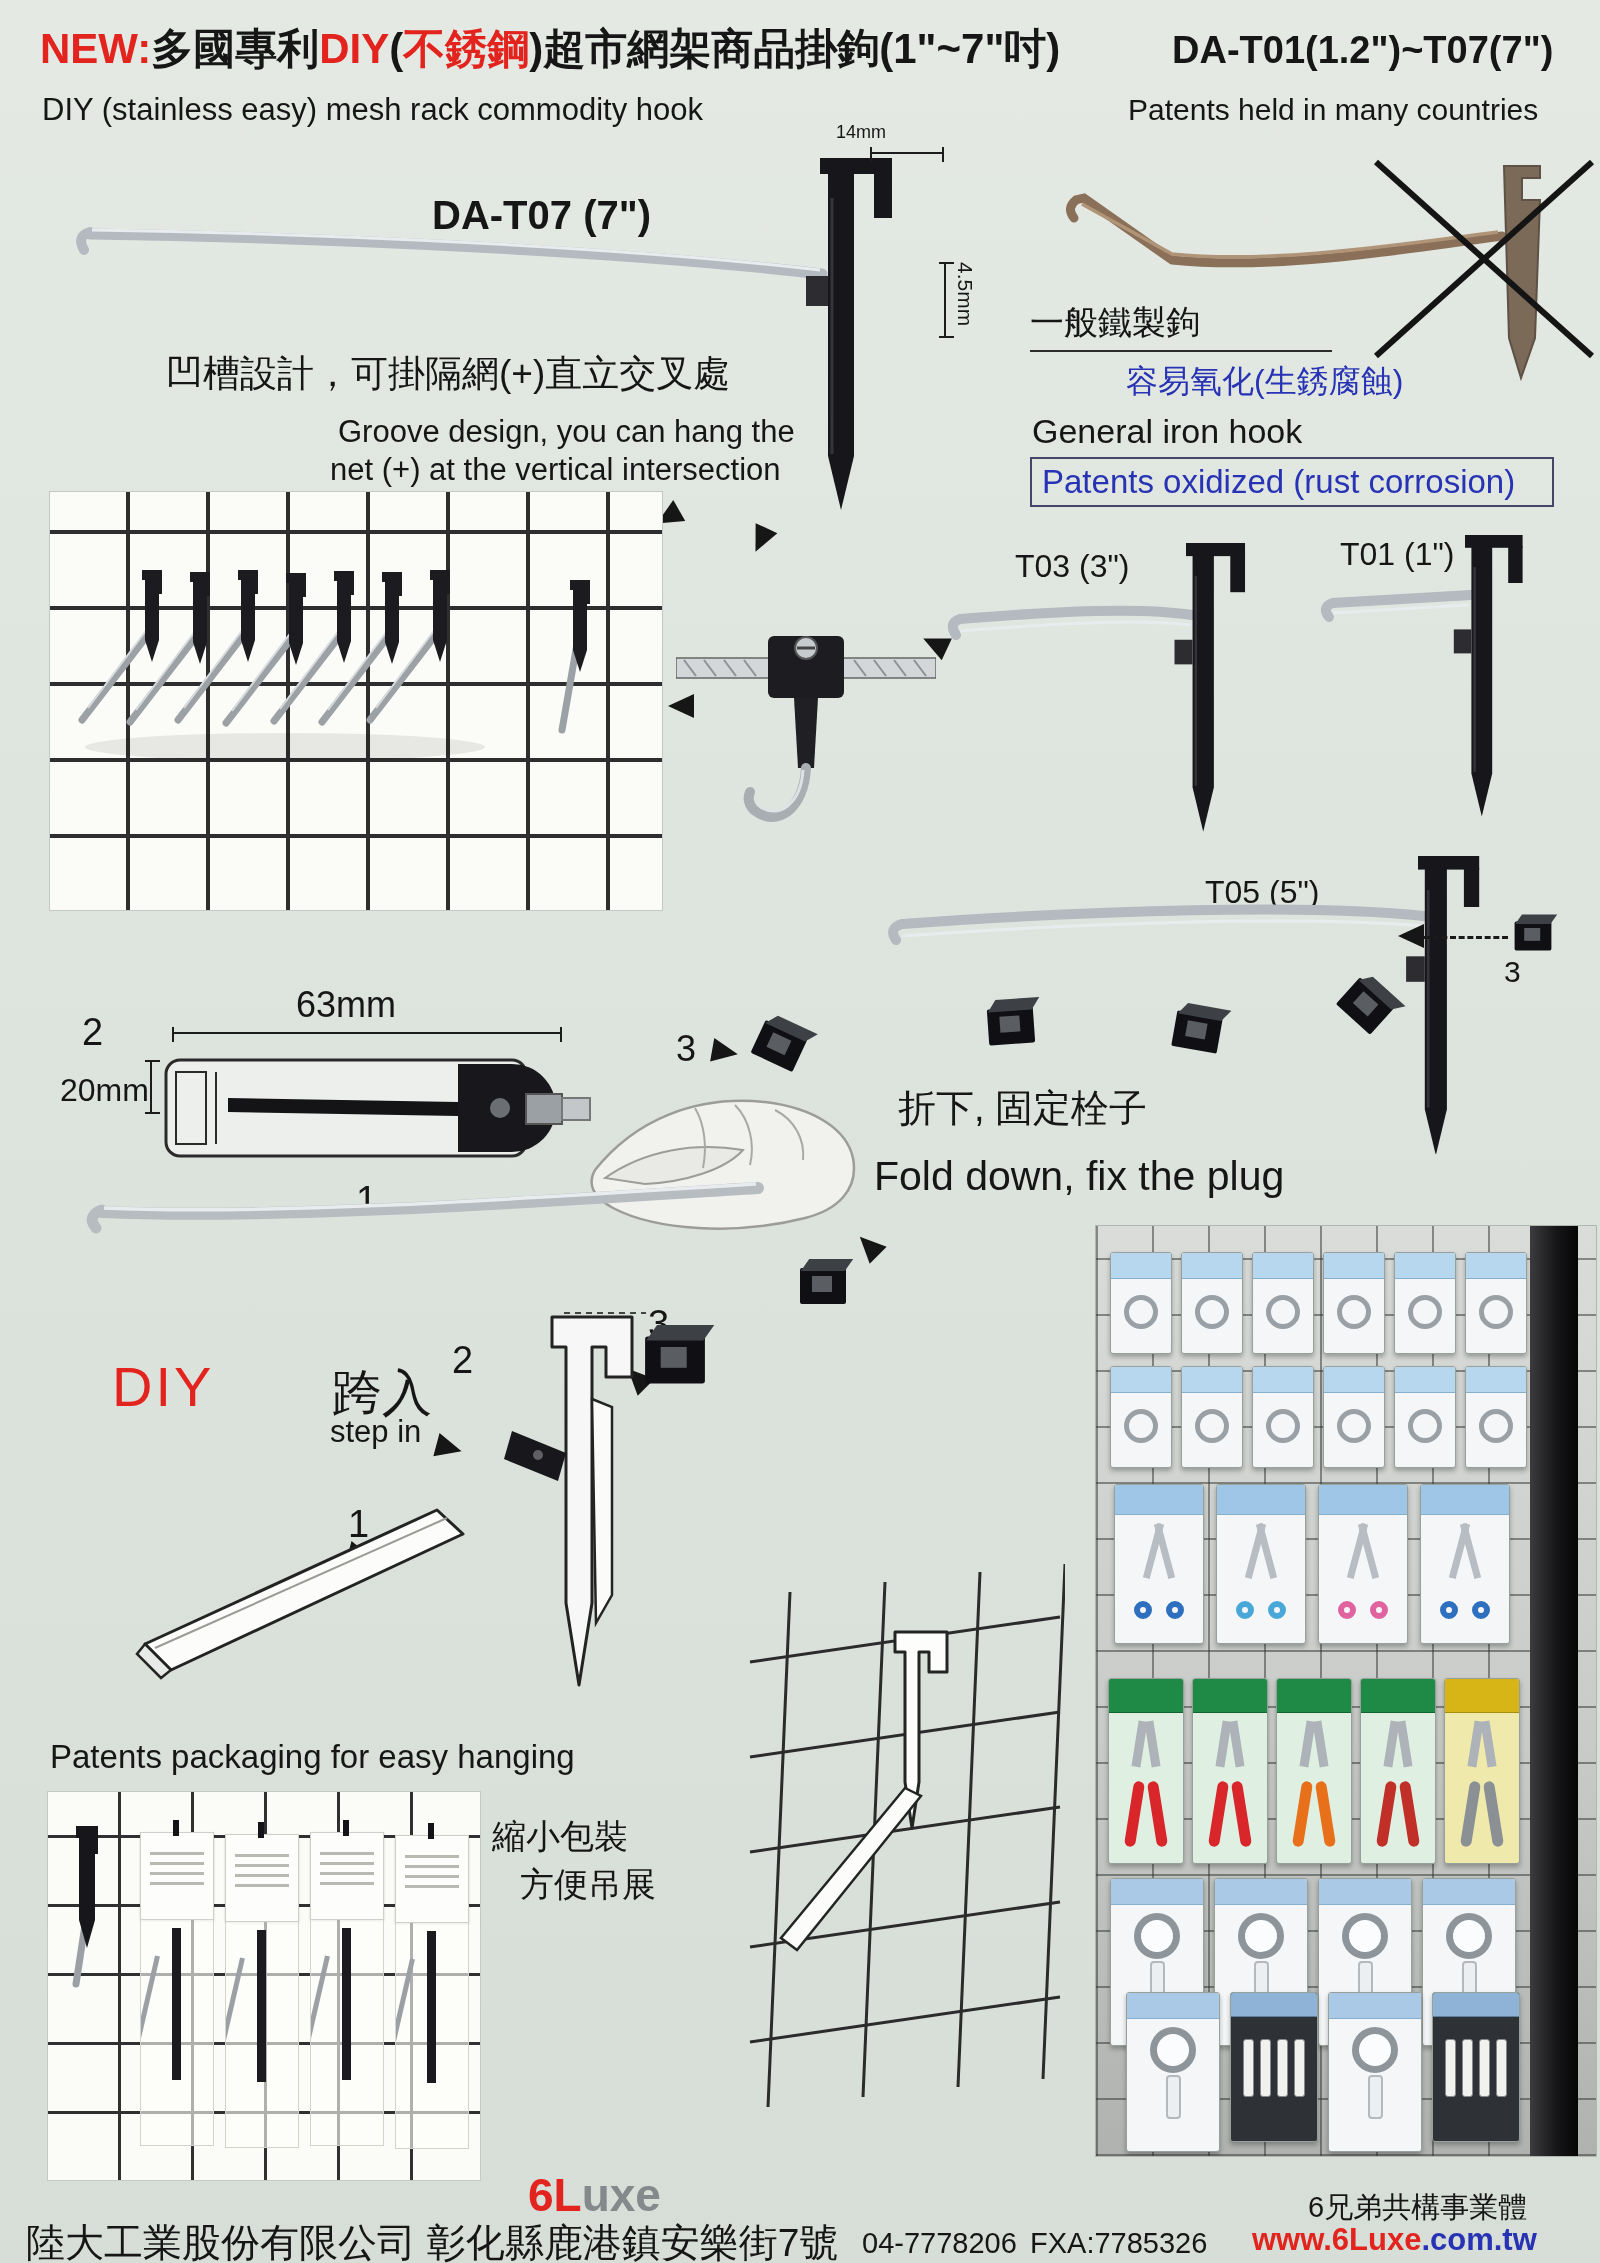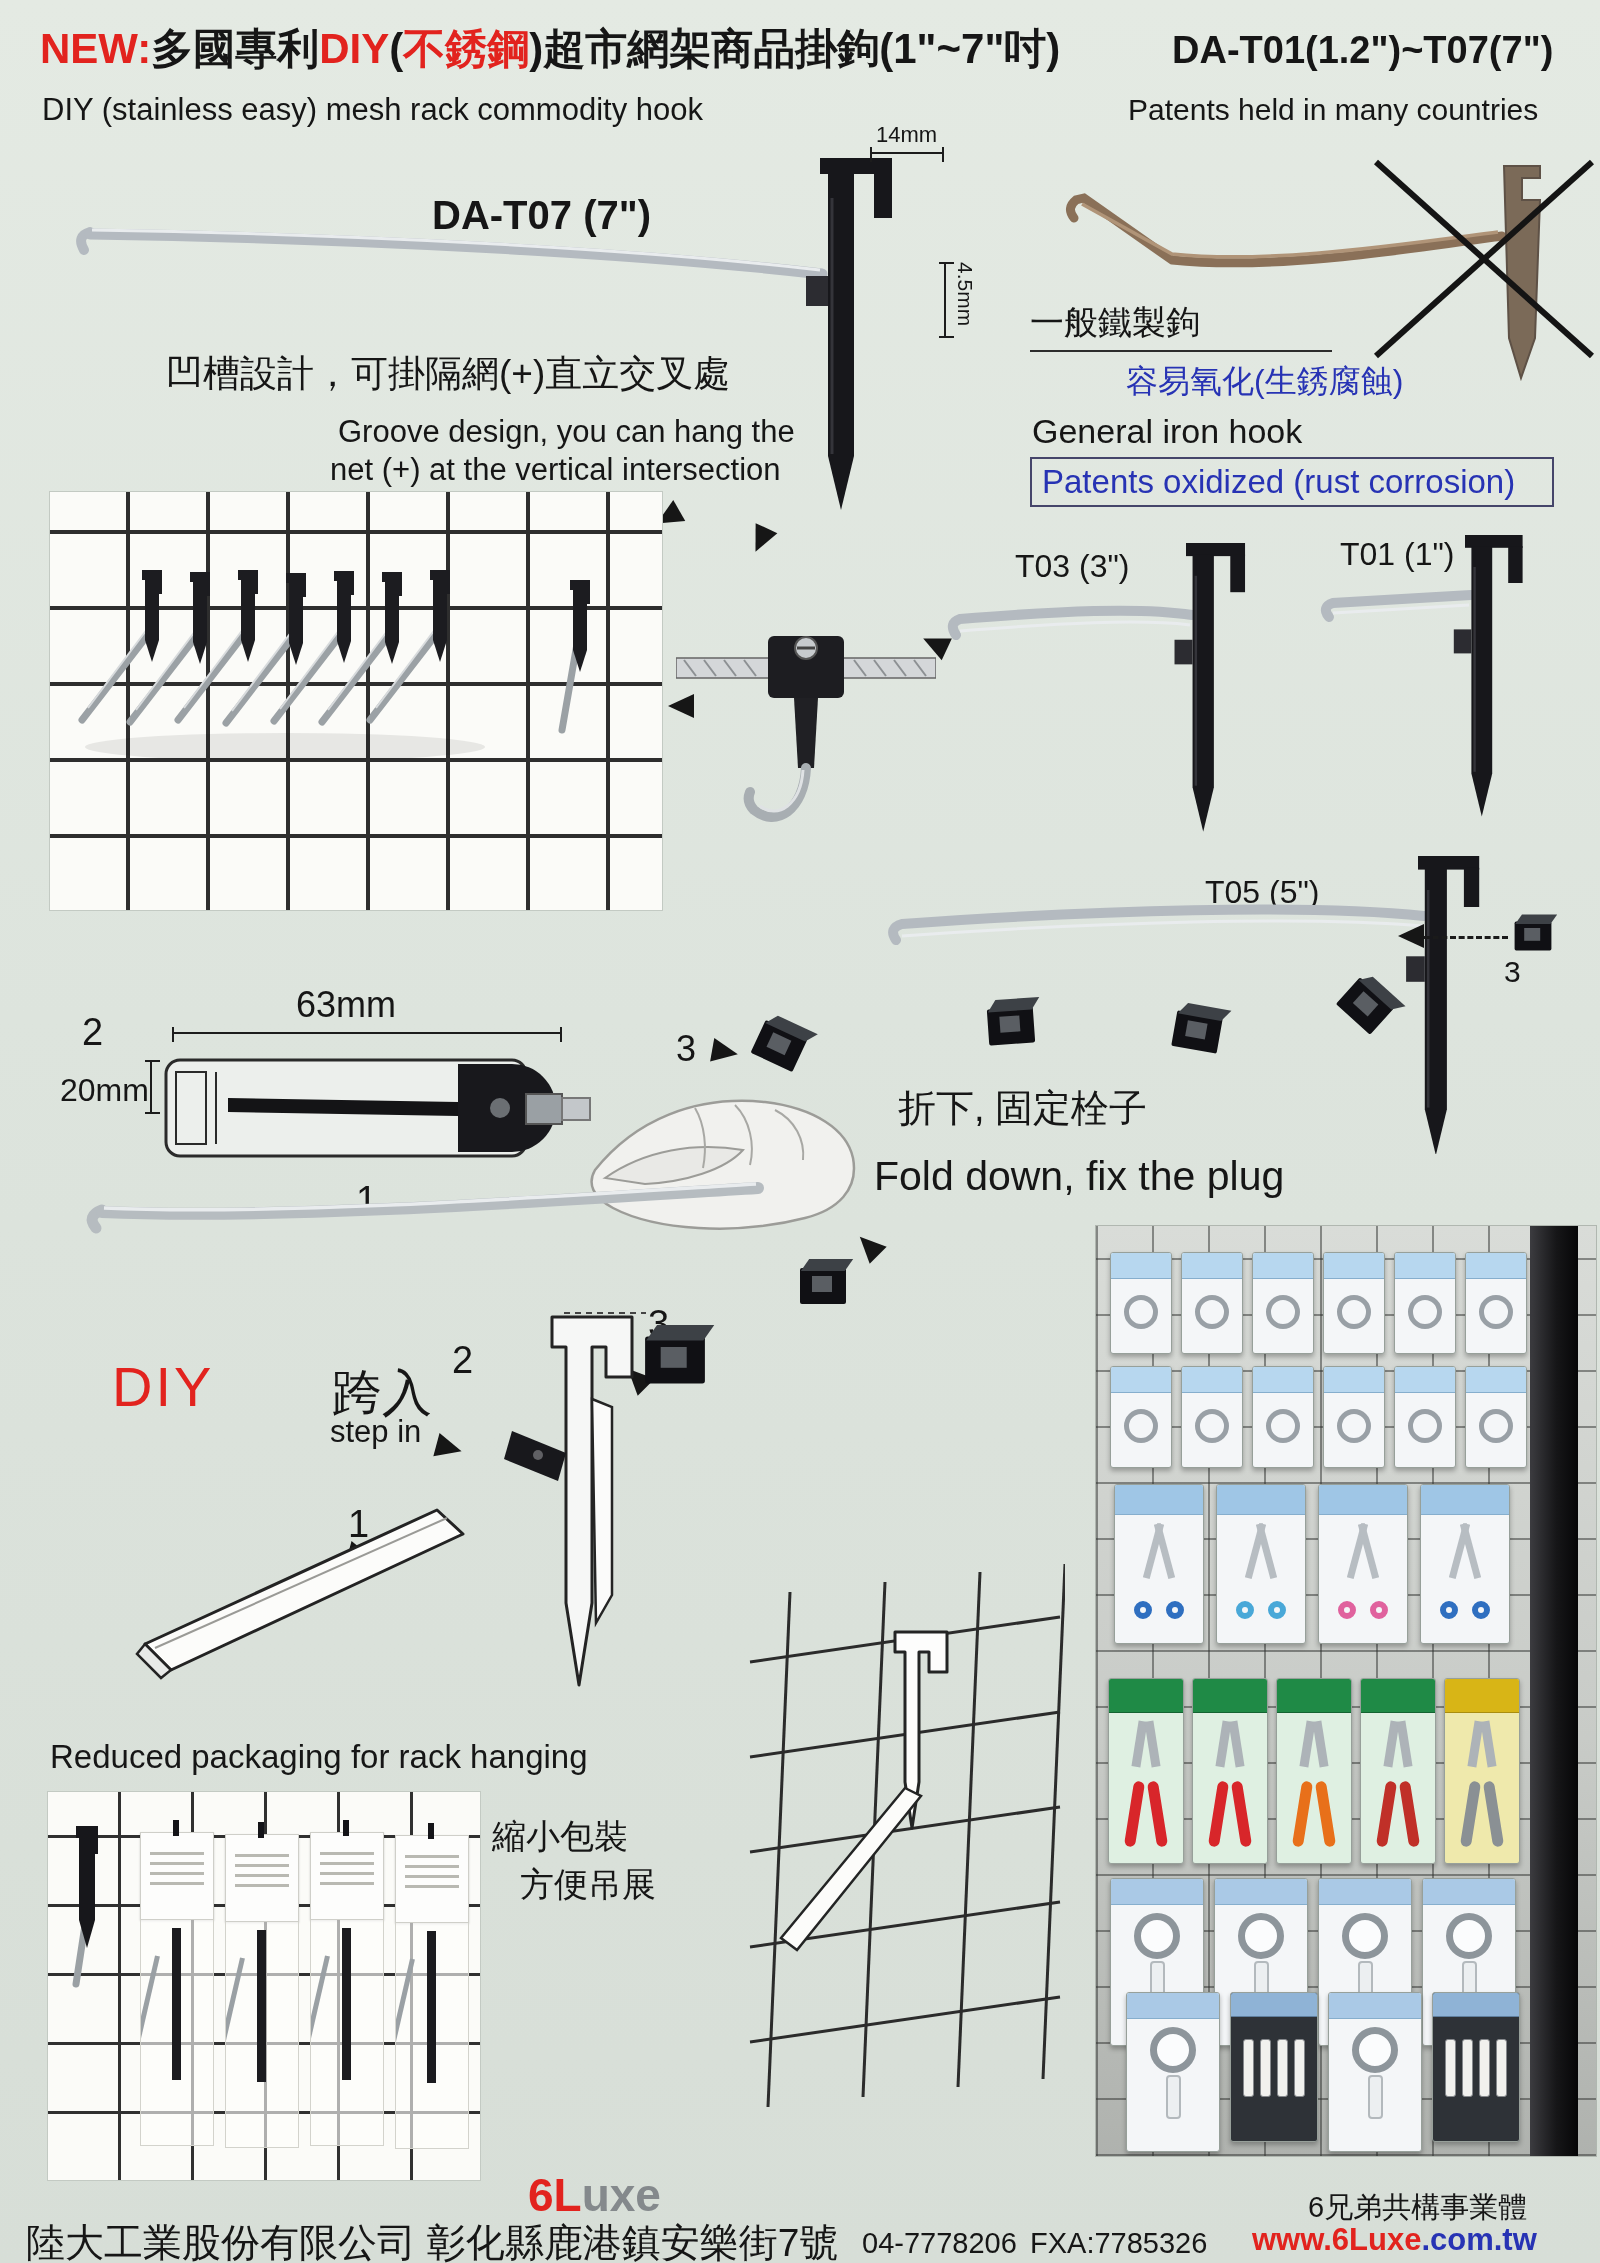--- a/index.html
+++ b/index.html
@@ -108,21 +108,21 @@
   <div class="t" style="left:42px;top:92px;font-size:31px">DIY (stainless easy) mesh rack commodity hook</div>
   <div class="t" style="left:1128px;top:92px;font-size:30px">Patents held in many countries</div>
 
   <svg class="abs" style="left:50px;top:130px" width="900" height="400" viewBox="0 0 900 400" xmlns:xlink="http://www.w3.org/1999/xlink">
     <path d="M34,120 Q26,106 40,102" stroke="#b4bac0" stroke-width="10" fill="none" stroke-linecap="round"></path>
     <path d="M40,104 C300,108 580,122 772,144" stroke="#b4bac0" stroke-width="11" fill="none" stroke-linecap="round"></path>
     <path d="M42,100 C300,104 580,118 770,140" stroke="#e9ecee" stroke-width="3" fill="none"></path>
     <use href="#clipshape" xlink:href="#clipshape" x="770" y="28"></use>
   </svg>
   <div class="t" style="left:432px;top:192px;font-size:40px;font-weight:600">DA-T07 (7")</div>
-  <div class="t" style="left:876px;top:122px;font-size:22px">14mm</div>
+  <div class="t" style="left:836px;top:122px;font-size:18px">14mm</div>
   <div class="dimline" style="left:870px;top:152px;width:74px"></div>
   <div class="t vtext" style="left:952px;top:262px;font-size:21px">4.5mm</div>
   <div class="dimv" style="left:944px;top:262px;height:76px"></div>
 
   <svg class="abs" style="left:1058px;top:148px" width="540" height="250" viewBox="0 0 540 250">
     <path d="M16,70 Q8,60 18,52 L26,50 L114,112 C212,122 332,104 444,88" stroke="#8a7058" stroke-width="9" fill="none" stroke-linecap="round"></path>
     <path d="M24,56 L114,106 C212,116 332,98 440,84" stroke="#b09478" stroke-width="3.5" fill="none"></path>
     <polygon points="446,18 482,18 482,30 464,30 464,52 482,52 477,190 463,230 451,190" fill="#7b6a58" stroke="#5e5146" stroke-width="2"></polygon>
     <line x1="318" y1="14" x2="534" y2="208" stroke="#141414" stroke-width="6"></line>
     <line x1="534" y1="14" x2="318" y2="208" stroke="#141414" stroke-width="6"></line>
@@ -268,21 +268,21 @@
     <circle cx="60" cy="152" r="5" fill="#606064"></circle>
   </svg>
 
   <div class="t" style="left:348px;top:1502px;font-size:38px">1</div>
   <svg class="abs" style="left:115px;top:1472px" width="395" height="235" viewBox="0 0 395 235">
     <polygon points="30,172 322,38 348,62 56,198" fill="#fcfcfa" stroke="#232323" stroke-width="3" stroke-linejoin="round"></polygon>
     <polygon points="30,172 56,198 46,206 22,182" fill="#e8eae8" stroke="#232323" stroke-width="2.5"></polygon>
     <line x1="40" y1="176" x2="332" y2="46" stroke="#9a9a96" stroke-width="2"></line>
   </svg>
 
-  <div class="t" style="left:50px;top:1738px;font-size:33px">Reduced packaging for rack hanging</div>
+  <div class="t" style="left:50px;top:1738px;font-size:33px">Patents packaging for easy hanging</div>
 
   <div class="photo pgrid" style="left:48px;top:1792px;width:432px;height:388px">
     <svg width="432" height="388" viewBox="0 0 432 388">
       <g transform="translate(28,34)">
         <line x1="11" y1="86" x2="0" y2="158" stroke="#9aa0a4" stroke-width="7" stroke-linecap="round"></line>
         <rect x="0" y="0" width="22" height="12" fill="#17171b"></rect>
         <rect x="14" y="10" width="8" height="18" fill="#17171b"></rect>
         <polygon points="3,10 19,10 19,94 11,122 3,94" fill="#17171b"></polygon>
       </g>
     </svg>

